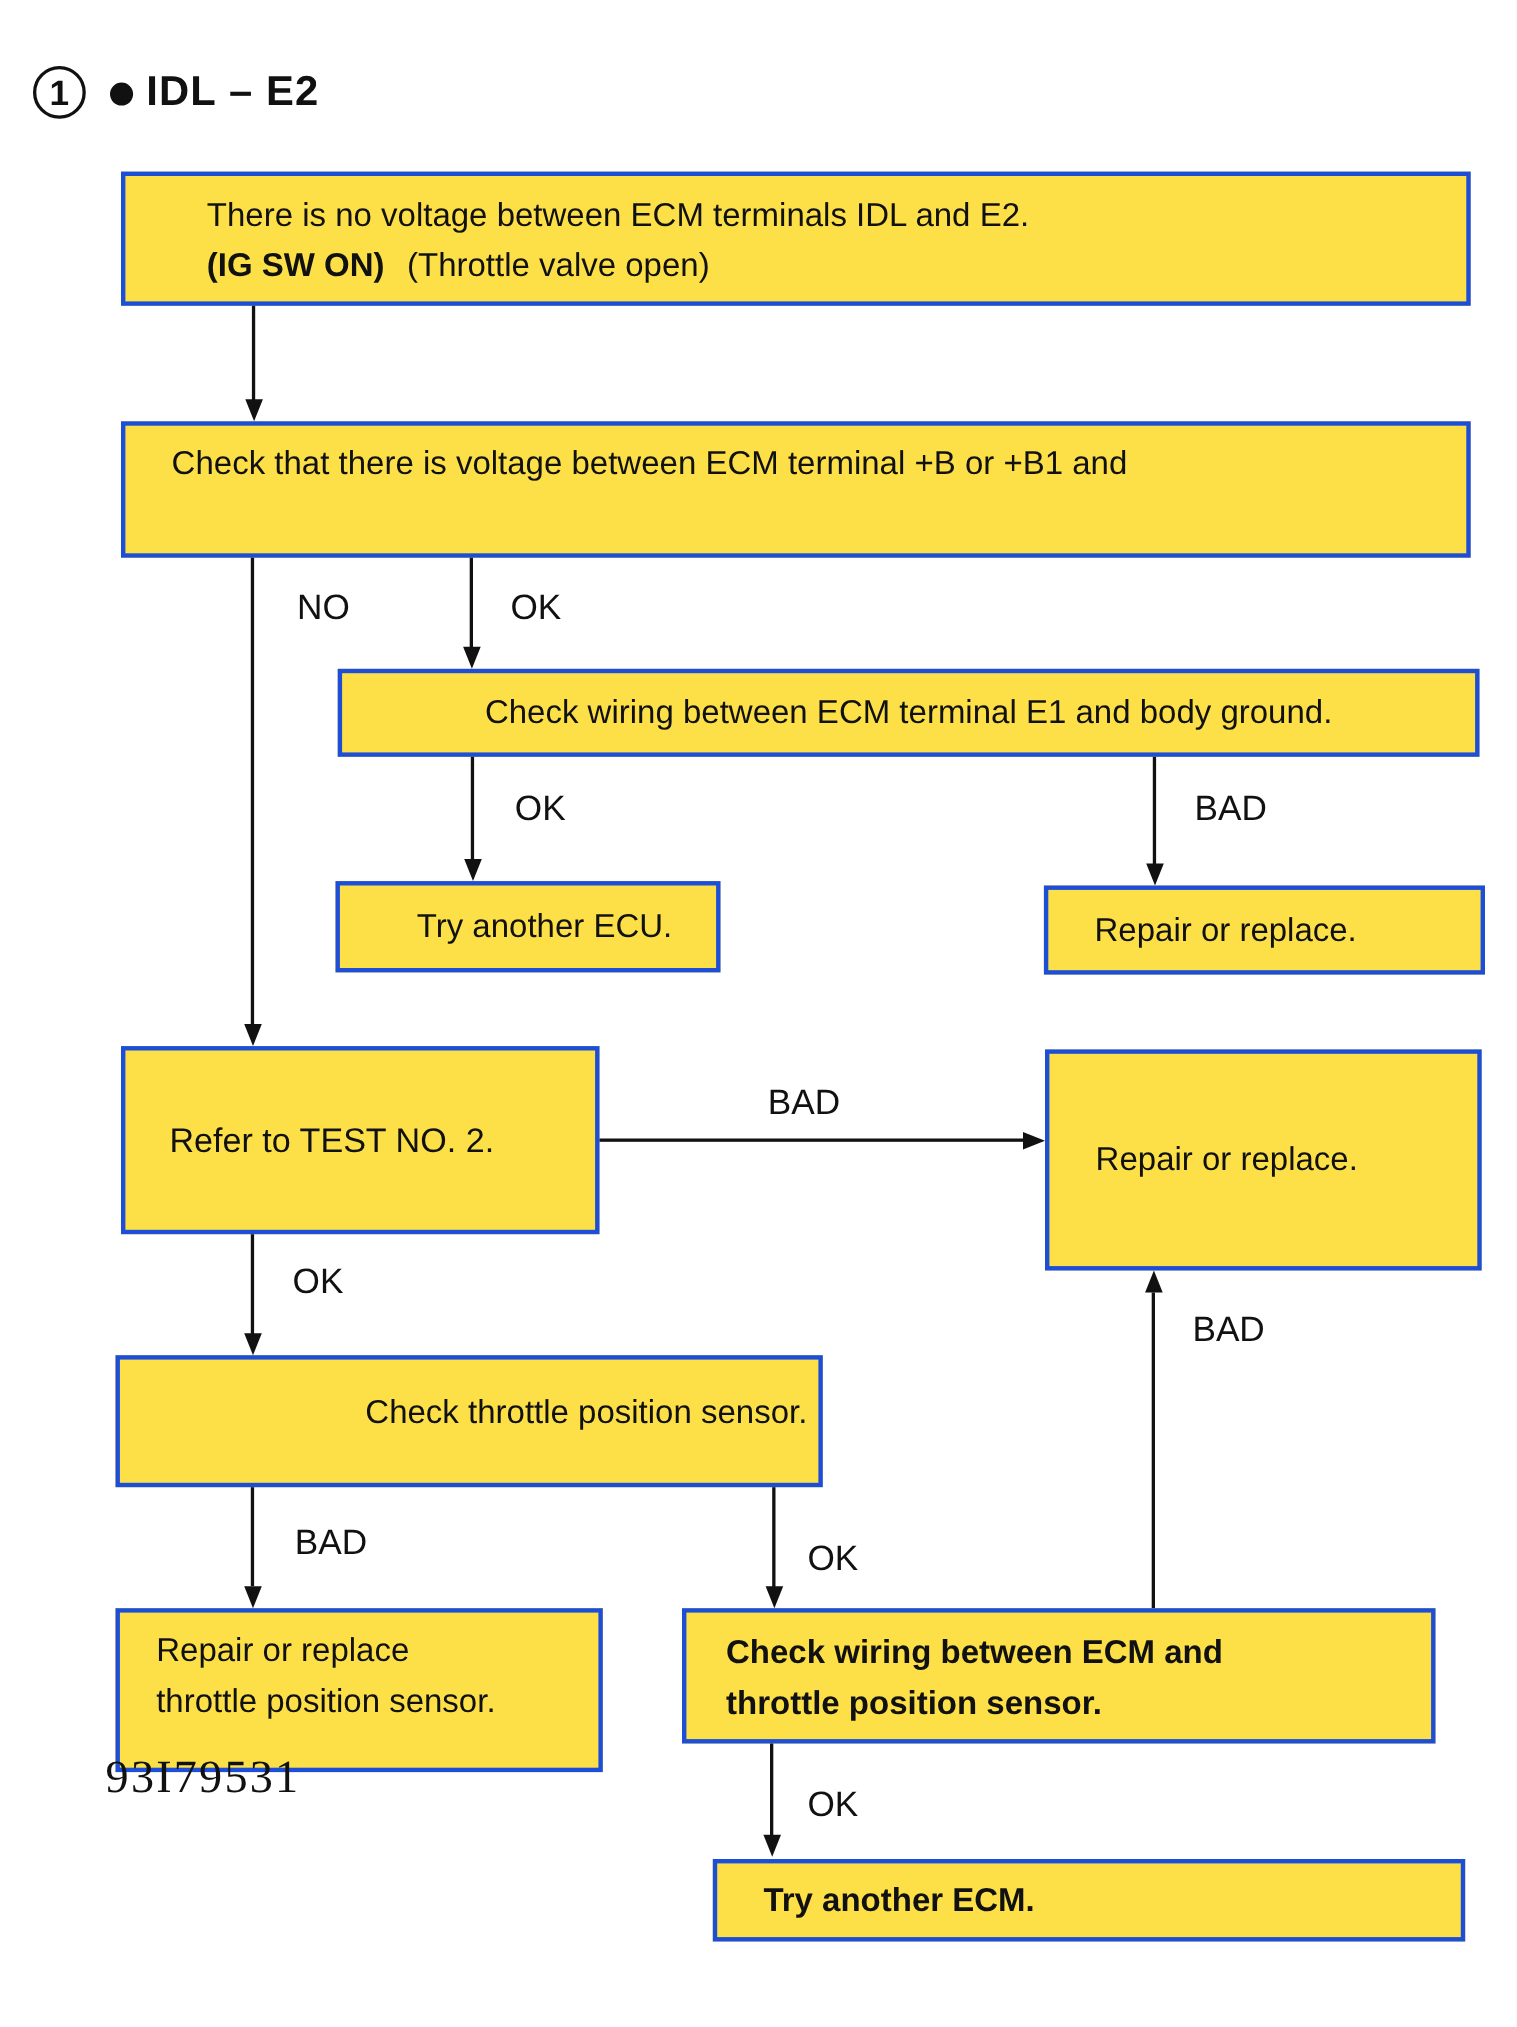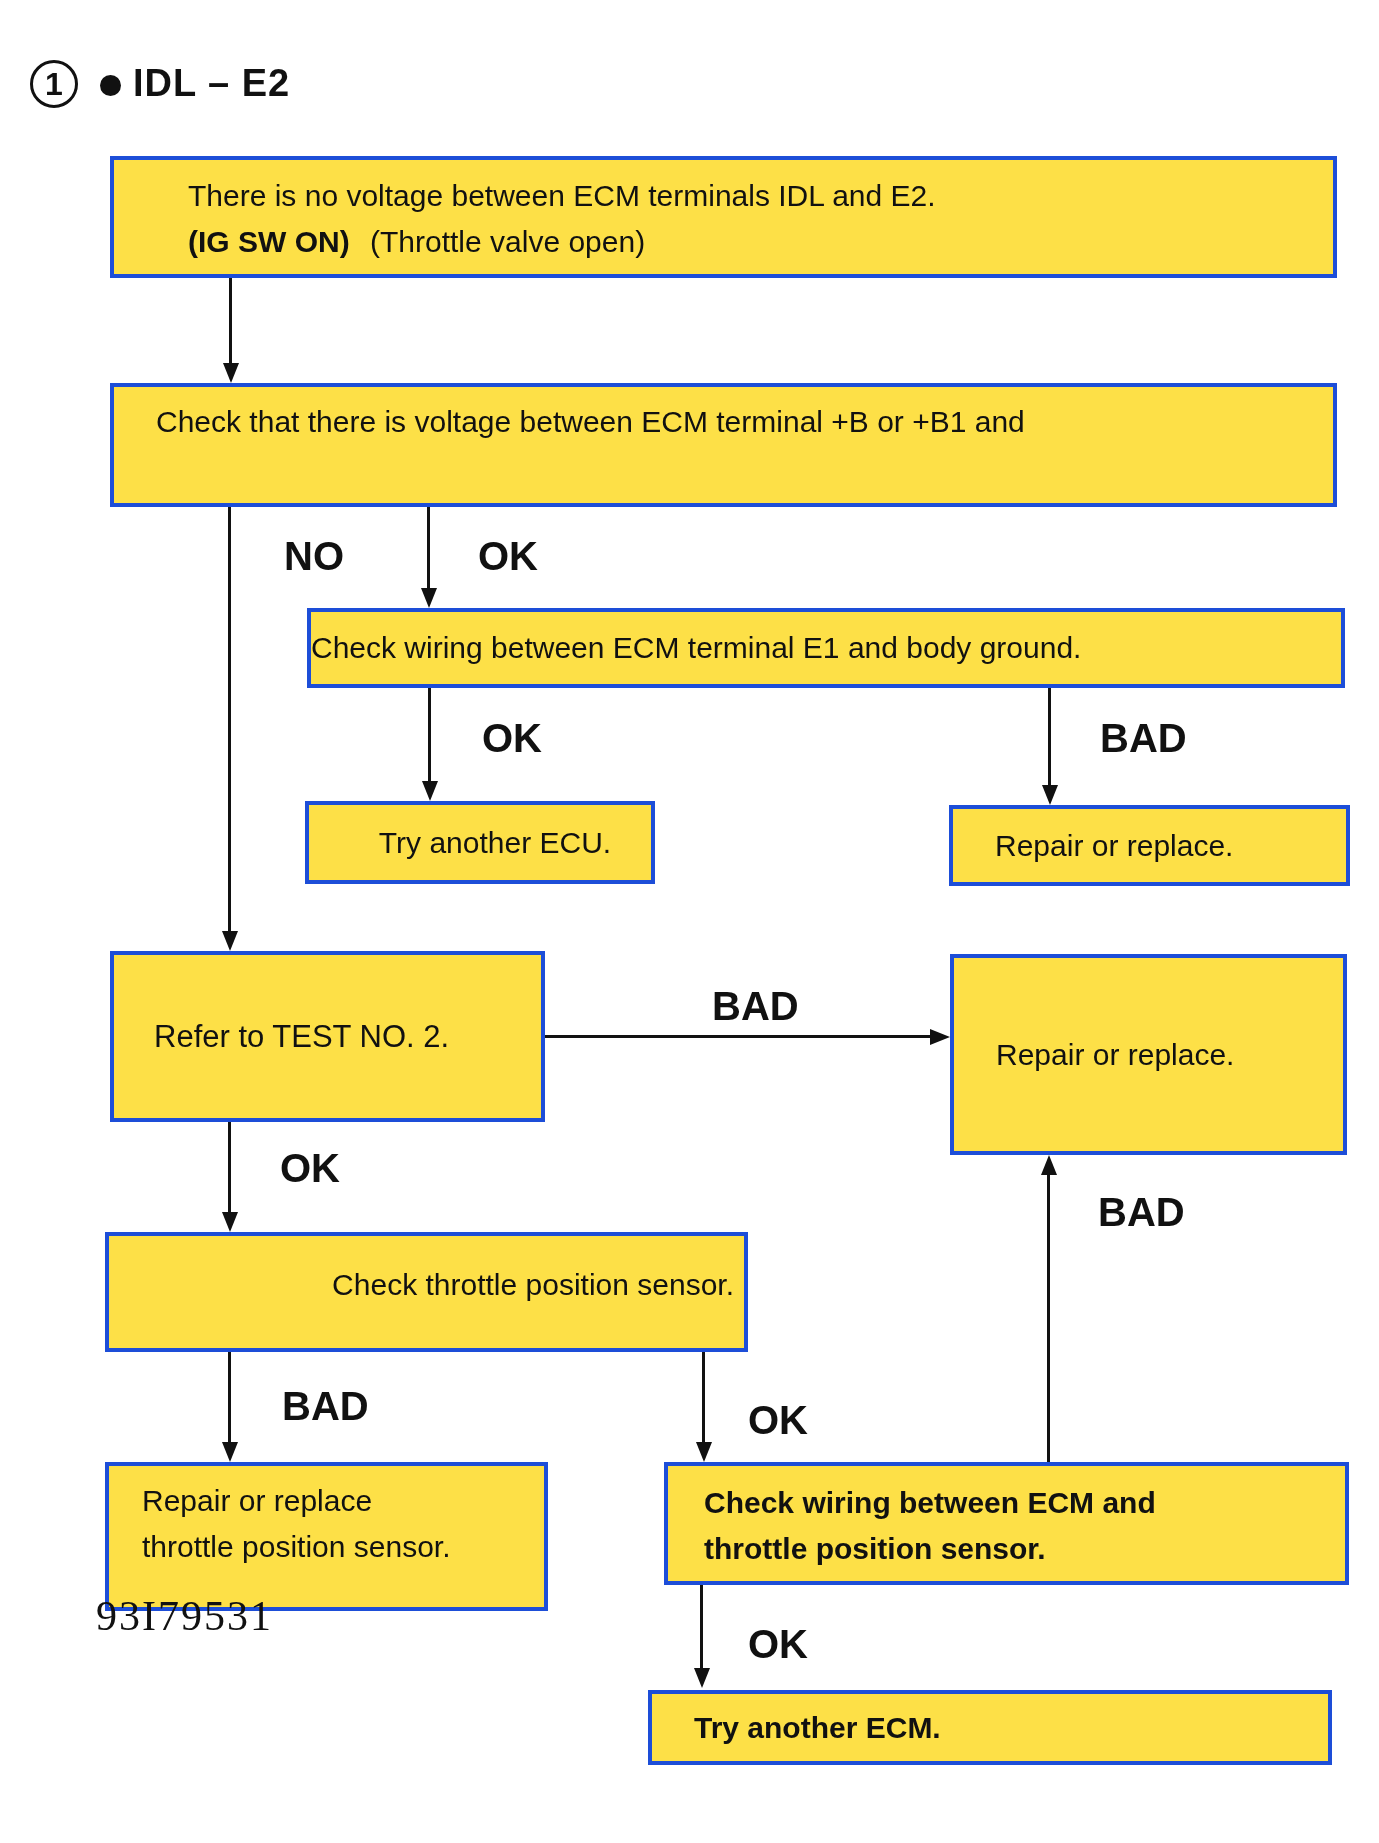--- a/index.html
+++ b/index.html
@@ -44,21 +44,21 @@
     position:absolute;width:0;height:0;
     border-left:8px solid transparent;border-right:8px solid transparent;
     border-bottom:20px solid #111;
   }
   .arr-right{
     position:absolute;width:0;height:0;
     border-top:8px solid transparent;border-bottom:8px solid transparent;
     border-left:20px solid #111;
   }
   .branch-label{
-    position:absolute;font-size:40px;font-weight:700;white-space:nowrap;margin-left:14px;
+    position:absolute;font-size:32px;font-weight:400;white-space:nowrap;
   }
   .footnote{
     position:absolute;left:96px;top:1592px;
     font-family:"Liberation Serif",serif;font-size:42px;letter-spacing:2px;
   }
 </style>
 </head>
 <body>
 
 <div class="page">
@@ -85,21 +85,21 @@
   </div>
 
   <div class="vline" style="left:228px;top:507px;height:427px;"></div>
   <div class="arr-down" style="left:222px;top:931px;"></div>
   <div class="branch-label" style="left:270px;top:534px;">NO</div>
 
   <div class="vline" style="left:427px;top:507px;height:83px;"></div>
   <div class="arr-down" style="left:421px;top:588px;"></div>
   <div class="branch-label" style="left:464px;top:534px;">OK</div>
 
-  <div class="node vcenter" style="left:307px;top:608px;width:1038px;height:80px;">
+  <div class="node vcenter" style="left:307px;top:608px;width:1038px;height:80px;justify-content:center;">
     <span>Check wiring between ECM terminal E1 and body ground.</span>
   </div>
 
   <div class="vline" style="left:428px;top:688px;height:95px;"></div>
   <div class="arr-down" style="left:422px;top:781px;"></div>
   <div class="branch-label" style="left:468px;top:716px;">OK</div>
 
   <div class="node vcenter" style="left:305px;top:801px;width:350px;height:83px;padding-left:30px;justify-content:center;">
     <span>Try another ECU.</span>
   </div>
@@ -142,21 +142,21 @@
 
   <div class="node" style="left:105px;top:1462px;width:443px;height:149px;padding:12px 10px 0 33px;">
     <div>Repair or replace</div>
     <div>throttle position sensor.</div>
   </div>
 
   <div class="vline" style="left:702px;top:1352px;height:92px;"></div>
   <div class="arr-down" style="left:696px;top:1442px;"></div>
   <div class="branch-label" style="left:734px;top:1398px;">OK</div>
 
-  <div class="node" style="left:664px;top:1462px;width:685px;height:123px;padding:14px 10px 0 36px;font-weight:700;">
+  <div class="node" style="left:620px;top:1462px;width:685px;height:123px;padding:14px 10px 0 36px;font-weight:700;">
     <div>Check wiring between ECM and</div>
     <div>throttle position sensor.</div>
   </div>
 
   <div class="footnote">93I79531</div>
 
   <div class="vline" style="left:700px;top:1585px;height:85px;"></div>
   <div class="arr-down" style="left:694px;top:1668px;"></div>
   <div class="branch-label" style="left:734px;top:1622px;">OK</div>
 

